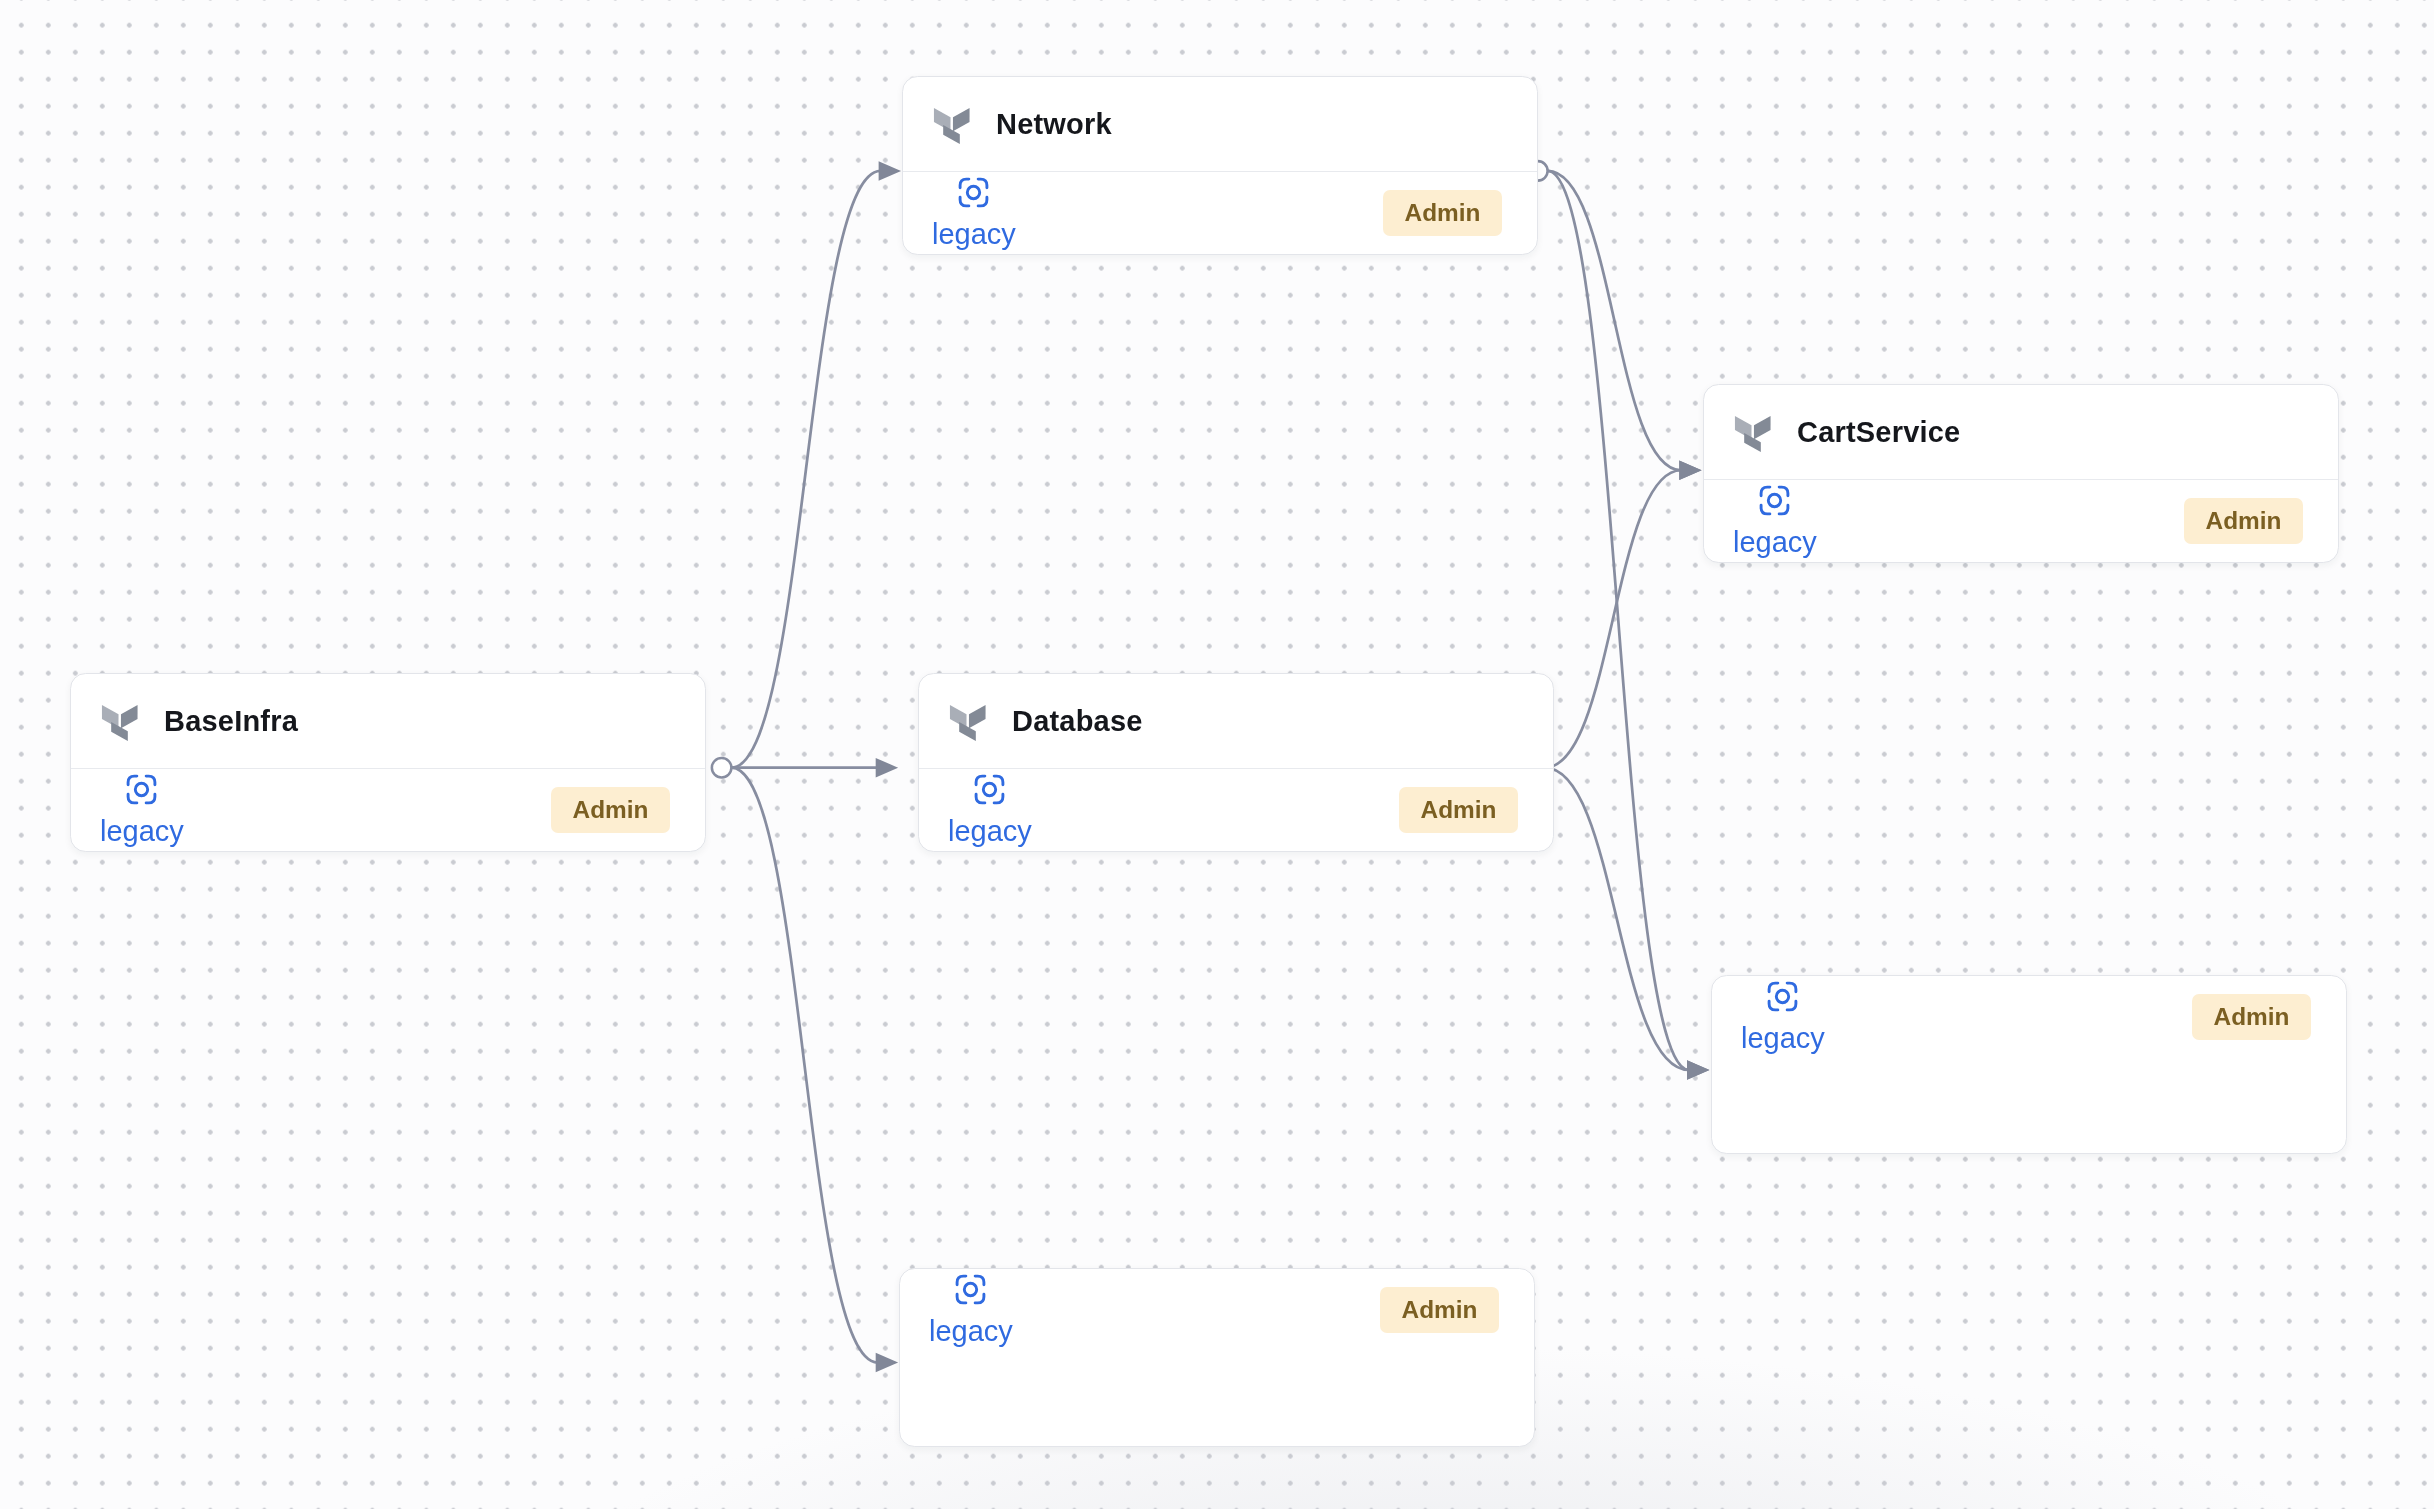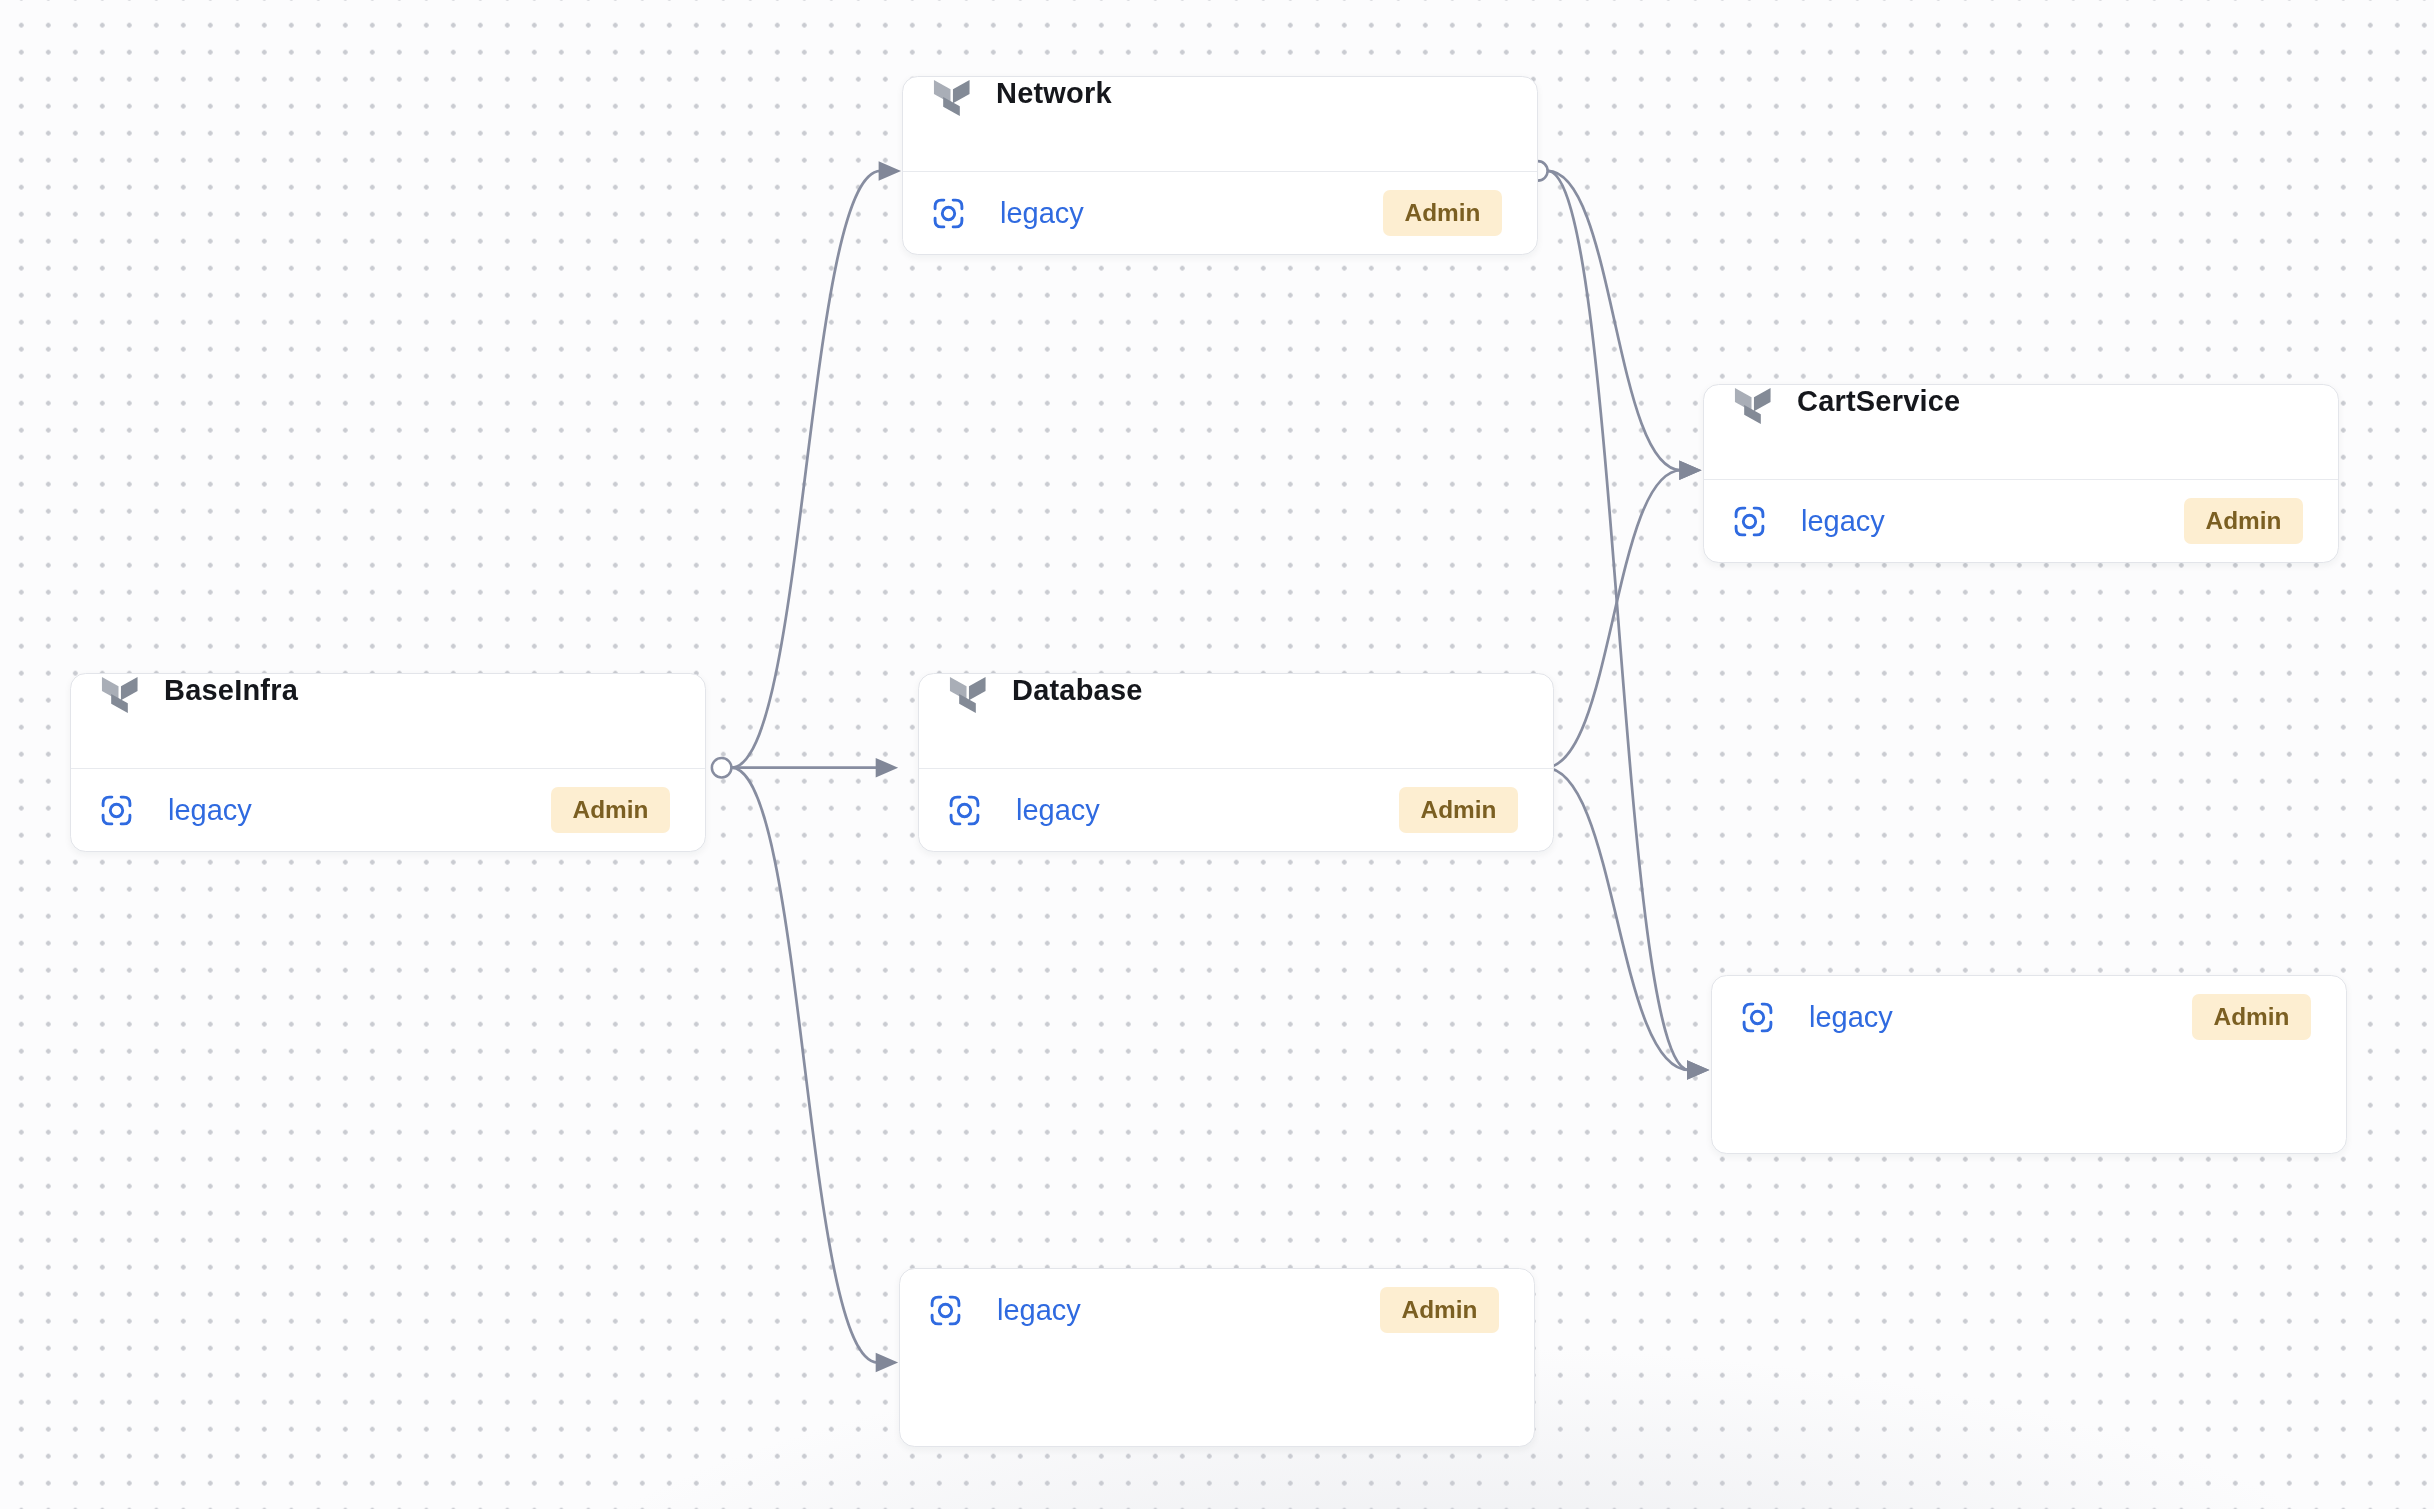--- a/index.html
+++ b/index.html
@@ -18,31 +18,31 @@
   .edge-arrow{fill:#818798;stroke:none;}
   .edge-handle{fill:#ffffff;stroke:#878da0;stroke-width:2.6px;}
 
   .node{
     position:absolute;width:636px;height:179px;box-sizing:border-box;
     background:#ffffff;border:1.5px solid #e3e5ea;border-radius:15.6px;
     box-shadow:0 2.9px 7.8px rgba(25,30,45,.05);
     cursor:grab;
   }
   .node-header{
-    height:95px;box-sizing:border-box;display:flex;align-items:flex-start;
+    height:95px;box-sizing:border-box;display:flex;align-items:center;
     padding:0 29px;gap:25px;border-bottom:1.5px solid #e8eaee;
   }
   .node-title{
     font-size:29px;font-weight:700;color:#15171c;letter-spacing:0.2px;white-space:nowrap;
   }
   .node-body{
     height:82px;display:flex;align-items:center;padding:0 35px 0 29px;gap:23.4px;
   }
   .ws-link{
-    display:inline-flex;align-items:center;gap:35px;text-decoration:none;cursor:pointer;
+    display:inline-flex;align-items:center;gap:9px;text-decoration:none;cursor:pointer;flex-direction:column;
   }
   .ws-label{font-size:29px;font-weight:400;color:#2f6ae0;white-space:nowrap;}
   .badge{
     margin-left:auto;background:#fdeed1;color:#7b5f22;
     font-size:24.4px;font-weight:700;line-height:1;
     padding:10.7px 21.5px;border-radius:7px;white-space:nowrap;
   }
   .tf-icon{width:39px;height:39px;flex:0 0 auto;}
   .ws-icon{width:33px;height:33px;flex:0 0 auto;}
 </style>

